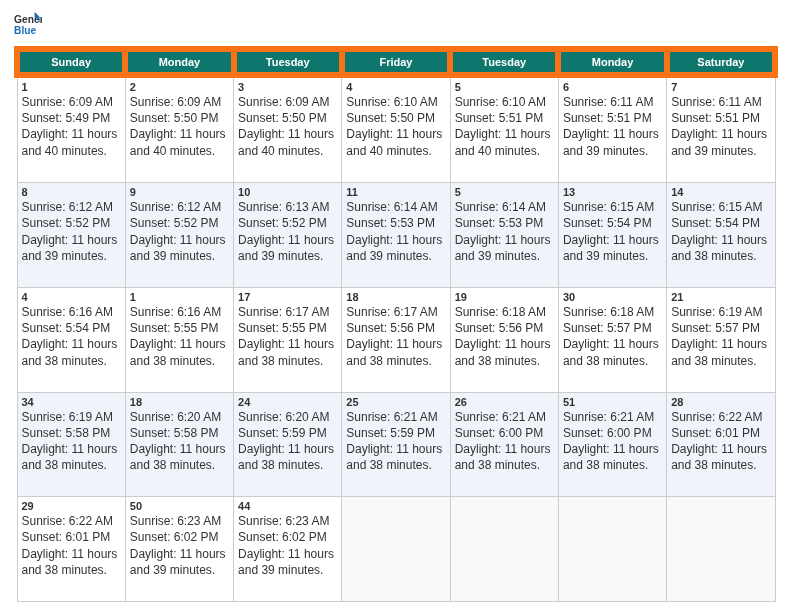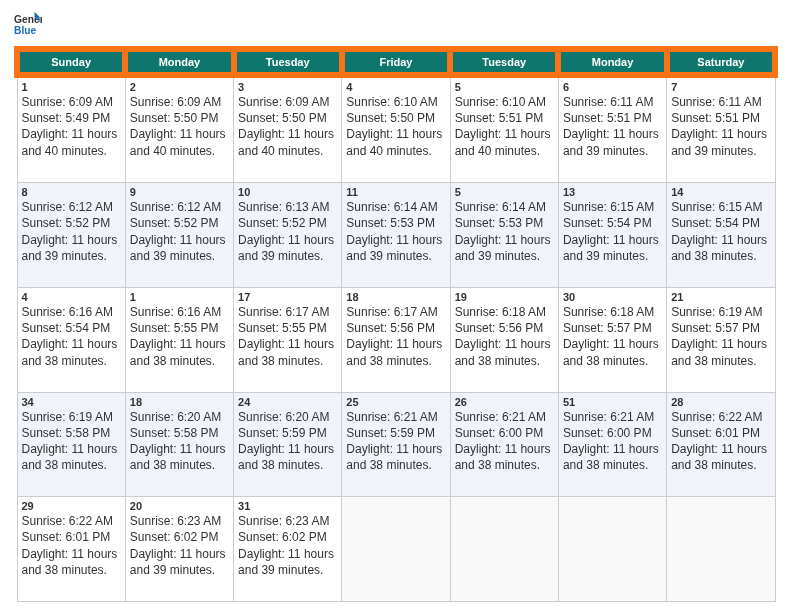--- a/index.html
+++ b/index.html
@@ -353,29 +353,29 @@
         <tr>
           <td>
         <span class="day-num">29</span>
         <div class="day-info">
           Sunrise: 6:22 AM<br>
           Sunset: 6:01 PM<br>
           Daylight: 11 hours and 38 minutes.
         </div>
       </td>
           <td>
-        <span class="day-num">20</span>
+        <span class="day-num">50</span>
         <div class="day-info">
           Sunrise: 6:23 AM<br>
           Sunset: 6:02 PM<br>
           Daylight: 11 hours and 39 minutes.
         </div>
       </td>
           <td>
-        <span class="day-num">31</span>
+        <span class="day-num">44</span>
         <div class="day-info">
           Sunrise: 6:23 AM<br>
           Sunset: 6:02 PM<br>
           Daylight: 11 hours and 39 minutes.
         </div>
       </td>
           <td class="empty-cell"></td>
           <td class="empty-cell"></td>
           <td class="empty-cell"></td>
           <td class="empty-cell"></td>

